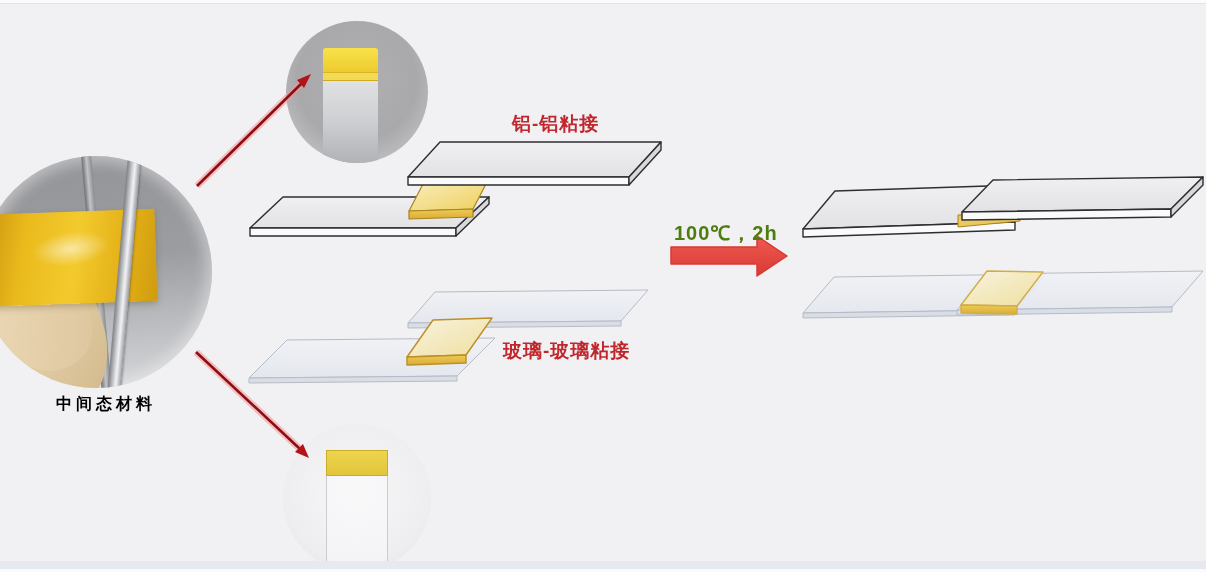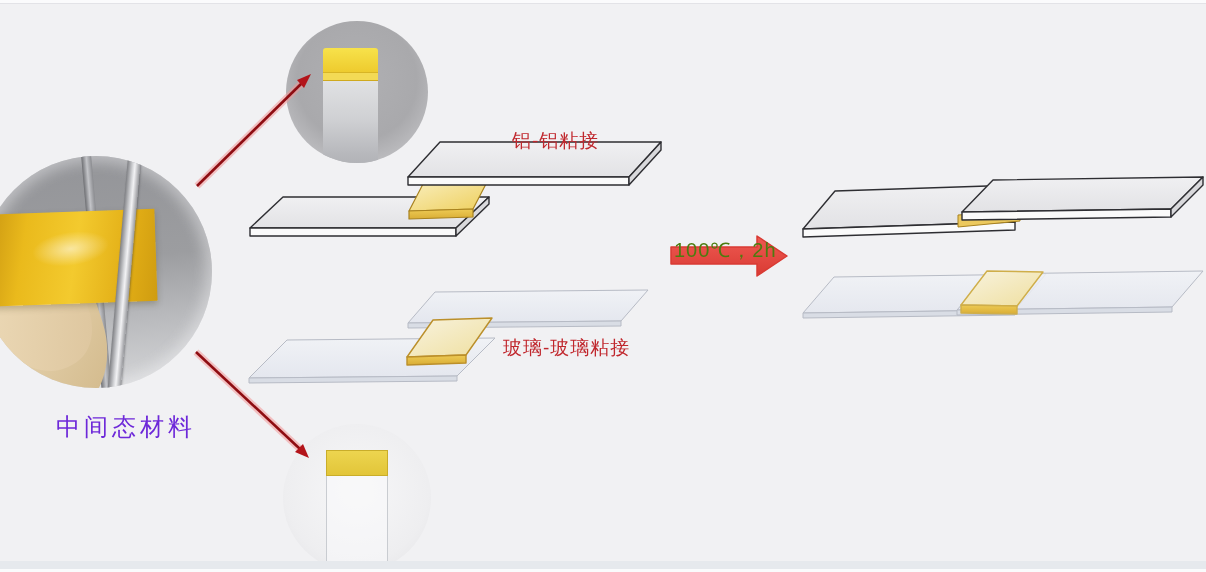--- a/index.html
+++ b/index.html
@@ -63,24 +63,24 @@
     left:283px;top:424px;width:148px;height:148px;
     background:radial-gradient(circle at 50% 45%, #f7f7f8 0%, #eeeef0 65%, #e1e1e4 100%);
   }
   .inset-bottom .slide{
     position:absolute;left:43px;top:26px;width:62px;height:122px;
     border:1px solid #c9ccd1;border-bottom:none;background:rgba(250,250,251,.55);border-radius:2px 2px 0 0;
   }
   .slide-cap{height:26px;background:linear-gradient(180deg,#edd54f,#e2c539);border-bottom:1px solid #c3a626;margin:-1px;border:1px solid #c9ad2a;}
 
   
-  .lbl{position:absolute;font-weight:normal;white-space:nowrap;z-index:20;margin-top:17px;}
-  .lbl-caption{left:56px;top:394px;font-size:24px;letter-spacing:4px;color:#6d28d9;}
+  .lbl{position:absolute;font-weight:bold;white-space:nowrap;z-index:20;}
+  .lbl-caption{left:56px;top:394px;font-size:16px;letter-spacing:4px;color:#000000;}
   .lbl-al{left:512px;top:111px;font-size:19px;letter-spacing:1px;color:#c0272d;}
-  .lbl-glass{left:503px;top:318px;font-size:19px;letter-spacing:1px;color:#c0272d;}
+  .lbl-glass{left:503px;top:338px;font-size:19px;letter-spacing:1px;color:#c0272d;}
   .lbl-temp{left:674px;top:219px;font-size:20px;letter-spacing:1px;color:#4d7c0f;}
 
   svg.layer{position:absolute;left:0;top:0;z-index:10;}
 </style>
 </head>
 <body>
 
 <div class="canvas">
 
   <div class="photo">

